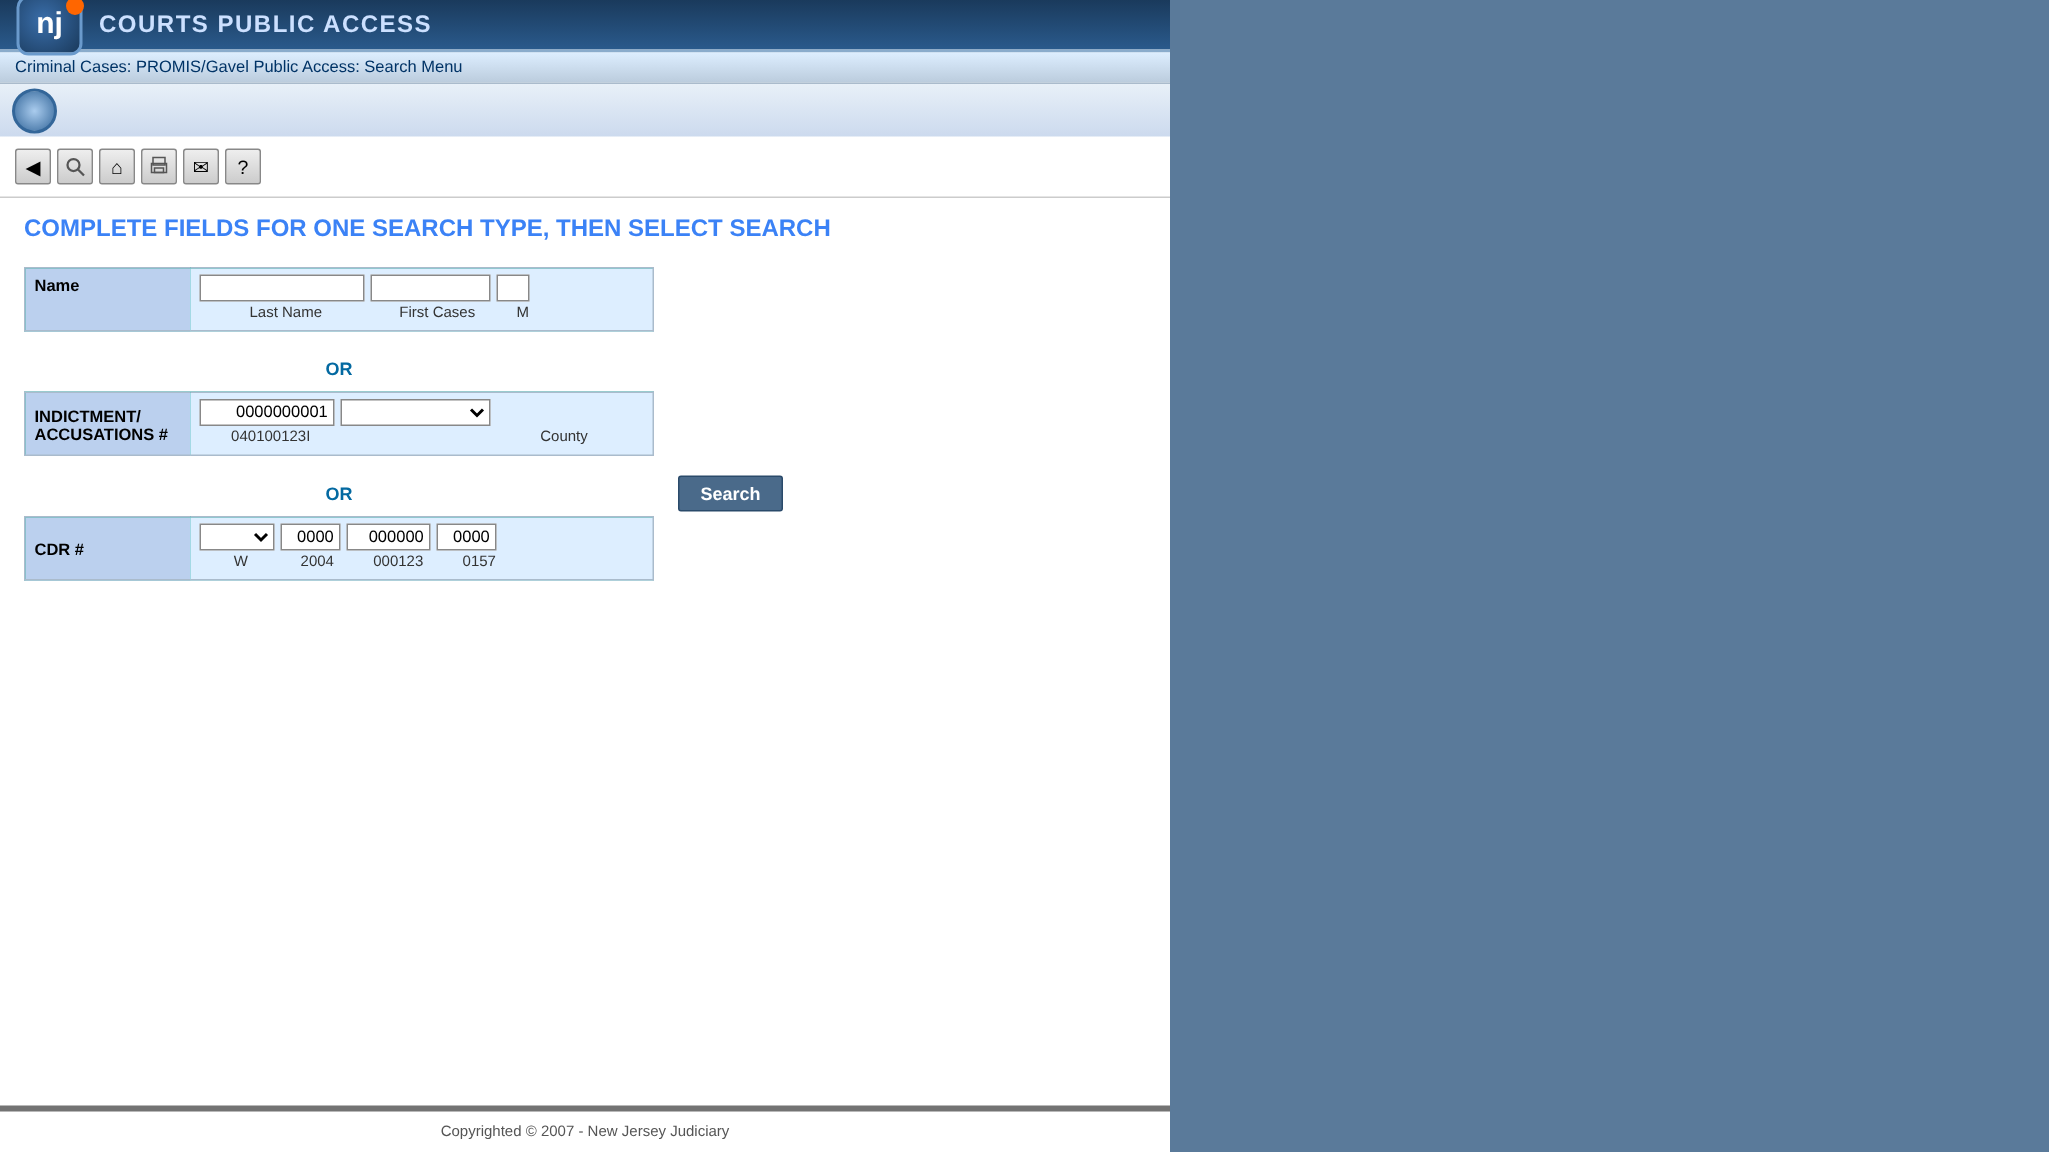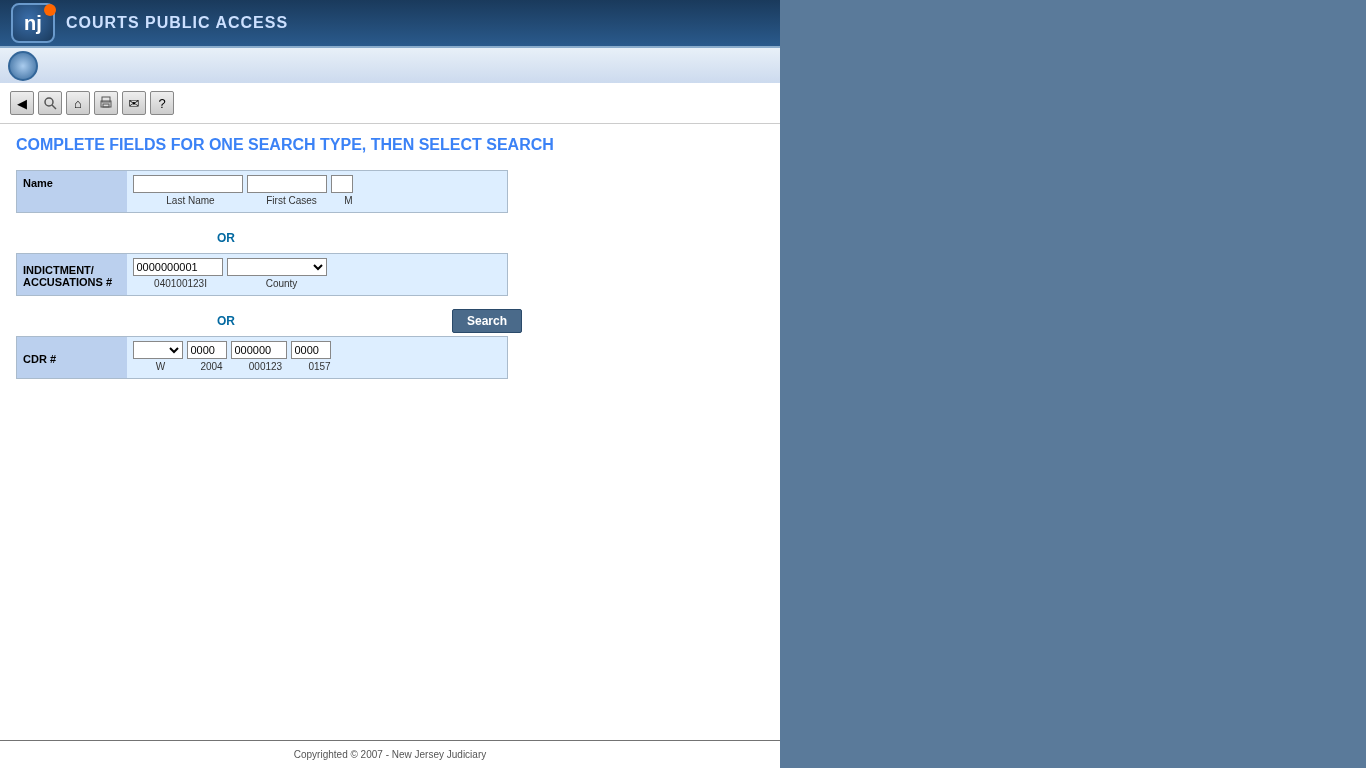--- a/index.html
+++ b/index.html
@@ -16,21 +16,21 @@
     #main-panel {
       width: 780px;
       background: #ffffff;
       display: flex;
       flex-direction: column;
     }
 
     
     #header {
       background: linear-gradient(to bottom, #1a3a5c, #2a5a8c);
-      height: 48px;
+      height: 35px;
       display: flex;
       align-items: center;
       padding: 0 8px;
       border-bottom: 2px solid #8aaccc;
     }
     #nj-logo {
       width: 50px;
       height: 44px;
       display: flex;
       align-items: center;
@@ -131,21 +131,21 @@
     }
 
     
     .search-section {
       margin-bottom: 10px;
     }
 
     .search-table {
       border: 1px solid #aabbcc;
       background: #14b8a6;
-      width: 492px;
+      width: 420px;
       border-collapse: collapse;
     }
     .search-table td {
       padding: 4px 6px;
       font-size: 11px;
     }
     .search-table .label-cell {
       background: #bbd0ee;
       font-weight: bold;
       white-space: nowrap;
@@ -160,20 +160,21 @@
       color: #333;
       font-size: 10px;
       text-align: center;
     }
 
     input[type="text"] {
       border: 1px solid #888;
       padding: 2px 3px;
       font-size: 11px;
       background: white;
+      text-align: right;
     }
     select {
       border: 1px solid #888;
       padding: 1px 2px;
       font-size: 11px;
       background: white;
     }
 
     .or-divider {
       text-align: center;
@@ -190,21 +191,21 @@
       padding: 4px 14px;
       cursor: pointer;
       font-size: 12px;
       font-weight: bold;
       border-radius: 2px;
       margin-left: 16px;
     }
 
     
     #footer {
-      border-top: 1px solid #737373;
+      border-top: 4px solid #737373;
       padding: 8px;
       text-align: center;
       font-size: 10px;
       color: #555;
       margin-top: 20px;
     }
 
     
     #right-panel {
       flex: 1;
@@ -227,20 +228,23 @@
   <div id="header">
     <div id="nj-logo">
       <div class="logo-circle">
         <span>nj</span>
       </div>
       <div class="orange-dot"></div>
     </div>
     <div id="site-title">COURTS PUBLIC ACCESS</div>
   </div>
 
+  <div id="breadcrumb-bar">
+    <span>Criminal Cases: PROMIS/Gavel Public Access: Search Menu</span>
+  </div>
 
   <div id="nj-seal-area">
     <div class="nj-seal-graphic"></div>
   </div>
 
   <div id="toolbar">
     <button class="toolbar-btn" title="Back">◀</button>
     <button class="toolbar-btn" title="Zoom">
       <svg width="14" height="14" viewBox="0 0 14 14">
           <circle cx="6" cy="6" r="4" fill="none" stroke="#555" stroke-width="1.5"></circle>
@@ -308,21 +312,21 @@
                 <option>Hudson</option>
                 <option>Mercer</option>
                 <option>Middlesex</option>
                 <option>Monmouth</option>
                 <option>Morris</option>
                 <option>Ocean</option>
                 <option>Passaic</option>
                 <option>Union</option>
               </select>
             </div>
-            <div class="inputs-row" style="gap:0;">
+            <div class="inputs-row" style="gap:0;justify-content:space-between;">
               <div class="sub-label" style="width:96px;">040100123I</div>
               <div class="sub-label" style="width:106px;">County</div>
             </div>
           </td>
         </tr>
       </tbody>
         </table>
     </div>
 
     <div style="display:flex; align-items:center; width:620px;">

